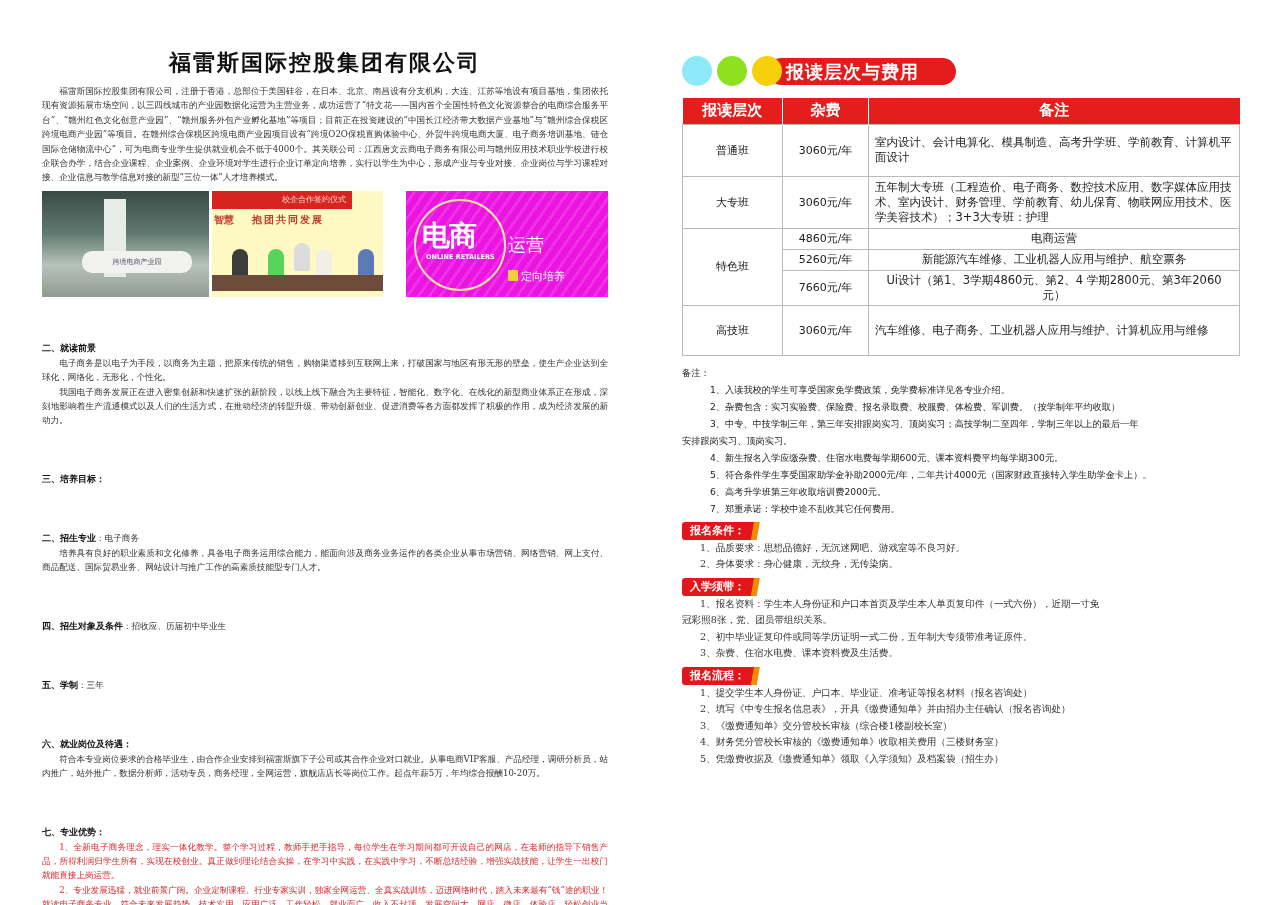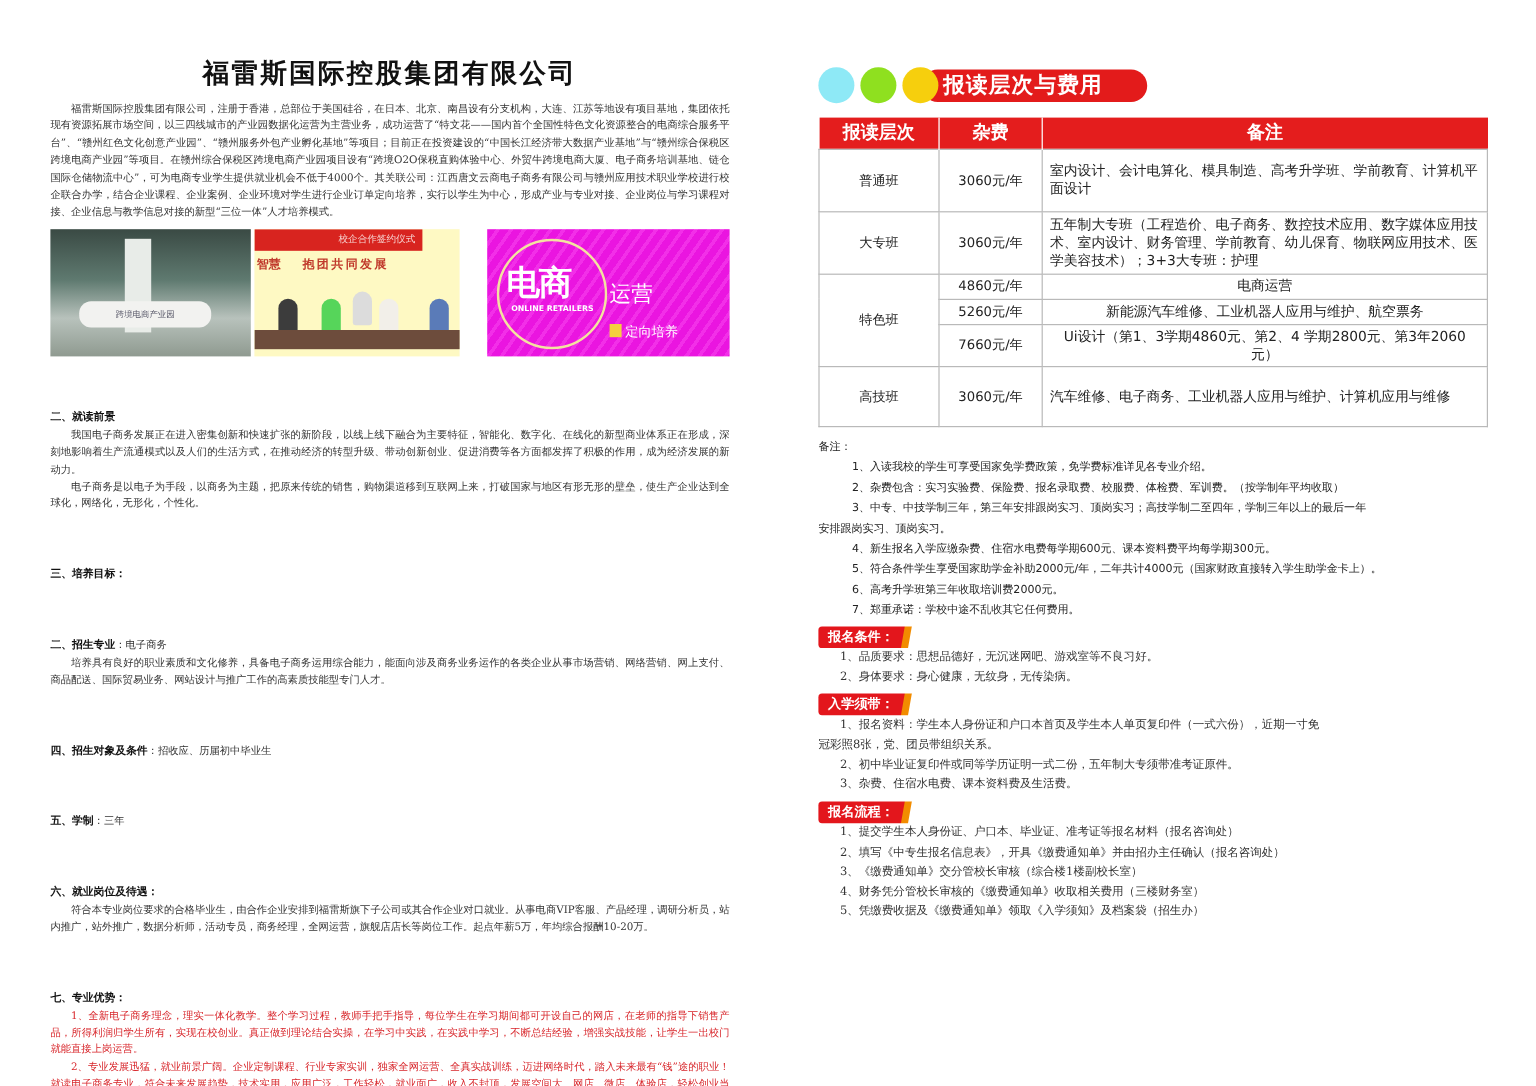--- a/index.html
+++ b/index.html
@@ -1,27 +1,27 @@
 <!DOCTYPE html>
 <html><head>
 <meta charset="utf-8">
 <style>
   * { box-sizing: border-box; margin: 0; padding: 0; }
   html, body { width: 1280px; height: 905px; background: #ffffff; overflow: hidden; }
   body { position: relative; font-family: "DejaVu Serif", "Liberation Serif", serif; color: #222; }
 
   
   .left { position: absolute; left: 42px; top: 48px; width: 566px; }
-  .main-title { font-family: Liberation Mono, monospace; font-weight: bold; font-size: 22px; text-align: center; letter-spacing: 2px; color: #111; height: 30px; line-height: 30px; }
+  .main-title { font-family: Liberation Serif, serif; font-weight: bold; font-size: 22px; text-align: center; letter-spacing: 2px; color: #111; height: 30px; line-height: 30px; }
   .intro { margin-top: 6px; font-size: 8.6px; line-height: 14.4px; text-indent: 2em; text-align: justify; color: #333; }
   .photo-row { display: flex; gap: 3px; margin-top: 6px; height: 106px; }
   .ph { position: relative; overflow: hidden; }
   .ph1 { width: 172px; background: linear-gradient(180deg,#3a4a44 0%,#5f7a70 40%,#b8c2bc 70%,#8f9a90 100%); }
   .ph1 .pillar { position:absolute; left:62px; top:8px; width:22px; height:78px; background:#e8ece8; }
-  .ph1 .counter { position:absolute; left:24px; top:60px; width:110px; height:22px; border-radius:10px; background:#f2f2f0; font-family:"DejaVu Sans",sans-serif; font-size:7px; color:#556; text-align:center; line-height:22px; }
+  .ph1 .counter { position:absolute; left:40px; top:60px; width:110px; height:22px; border-radius:10px; background:#f2f2f0; font-family:"DejaVu Sans",sans-serif; font-size:7px; color:#556; text-align:center; line-height:22px; }
   .ph2 { width:176px; background:#fef9c3; }
   .ph2 .banner { position:absolute; left:0; top:0; width:140px; height:18px; background:#d8241f; color:#f7d3d0; font-family:"DejaVu Sans",sans-serif; font-size:8px; text-align:right; padding-right:6px; line-height:18px; }
   .ph2 .slogan { position:absolute; left:40px; top:22px; font-family:"DejaVu Sans",sans-serif; font-weight:bold; font-size:10px; color:#c0392b; letter-spacing:2px; }
   .ph2 .slogan-l { position:absolute; left:2px; top:22px; font-family:"DejaVu Sans",sans-serif; font-weight:bold; font-size:10px; color:#c0392b; }
   .ph2 .table { position:absolute; left:0; bottom:6px; width:176px; height:16px; background:#6d4c3c; }
   .ph2 .person { position:absolute; bottom:20px; width:16px; height:28px; border-radius:8px 8px 2px 2px; }
   .ph3 { width:208px; background: repeating-linear-gradient(125deg,#ea15e0 0 6px,#f22fe8 6px 9px); margin-left: 20px; }
   .ph3 .ring { position:absolute; left:8px; top:8px; width:92px; height:92px; border:2px solid #f3e2a0; border-radius:50%; }
   .ph3 .big { position:absolute; left:16px; top:26px; font-family:"DejaVu Sans",sans-serif; font-weight:bold; font-size:28px; color:#fff; letter-spacing:-1px; }
   .ph3 .en { position:absolute; left:20px; top:62px; font-family:"DejaVu Sans",sans-serif; font-weight:bold; font-size:6.5px; color:#fff; }
@@ -99,22 +99,22 @@
       <div class="ring"></div>
       <div class="big">电商</div>
       <div class="en">ONLINE RETAILERS</div>
       <div class="yy">运营</div>
       <div class="dx"><b></b><span>定向培养</span></div>
     </div>
   </div>
 
   <div class="sec">
     <div class="h-line"><h3>二、就读前景</h3></div>
+    <p>电子商务是以电子为手段，以商务为主题，把原来传统的销售，购物渠道移到互联网上来，打破国家与地区有形无形的壁垒，使生产企业达到全球化，网络化，无形化，个性化。</p>
     <p>我国电子商务发展正在进入密集创新和快速扩张的新阶段，以线上线下融合为主要特征，智能化、数字化、在线化的新型商业体系正在形成，深刻地影响着生产流通模式以及人们的生活方式，在推动经济的转型升级、带动创新创业、促进消费等各方面都发挥了积极的作用，成为经济发展的新动力。</p>
-    <p>电子商务是以电子为手段，以商务为主题，把原来传统的销售，购物渠道移到互联网上来，打破国家与地区有形无形的壁垒，使生产企业达到全球化，网络化，无形化，个性化。</p>
   </div>
 
   <div class="sec" style="margin-top:2px">
     <div class="h-line"><h3>三、培养目标：</h3></div>
     <div class="h-line"><h3>二、招生专业</h3><span>：电子商务</span></div>
     <p>培养具有良好的职业素质和文化修养，具备电子商务运用综合能力，能面向涉及商务业务运作的各类企业从事市场营销、网络营销、网上支付、商品配送、国际贸易业务、网站设计与推广工作的高素质技能型专门人才。</p>
     <div class="h-line"><h3>四、招生对象及条件</h3><span>：招收应、历届初中毕业生</span></div>
     <div class="h-line"><h3>五、学制</h3><span>：三年</span></div>
     <div class="h-line"><h3>六、就业岗位及待遇：</h3></div>
     <p>符合本专业岗位要求的合格毕业生，由合作企业安排到福雷斯旗下子公司或其合作企业对口就业。从事电商VIP客服、产品经理，调研分析员，站内推广，站外推广，数据分析师，活动专员，商务经理，全网运营，旗舰店店长等岗位工作。起点年薪5万，年均综合报酬10-20万。</p>

